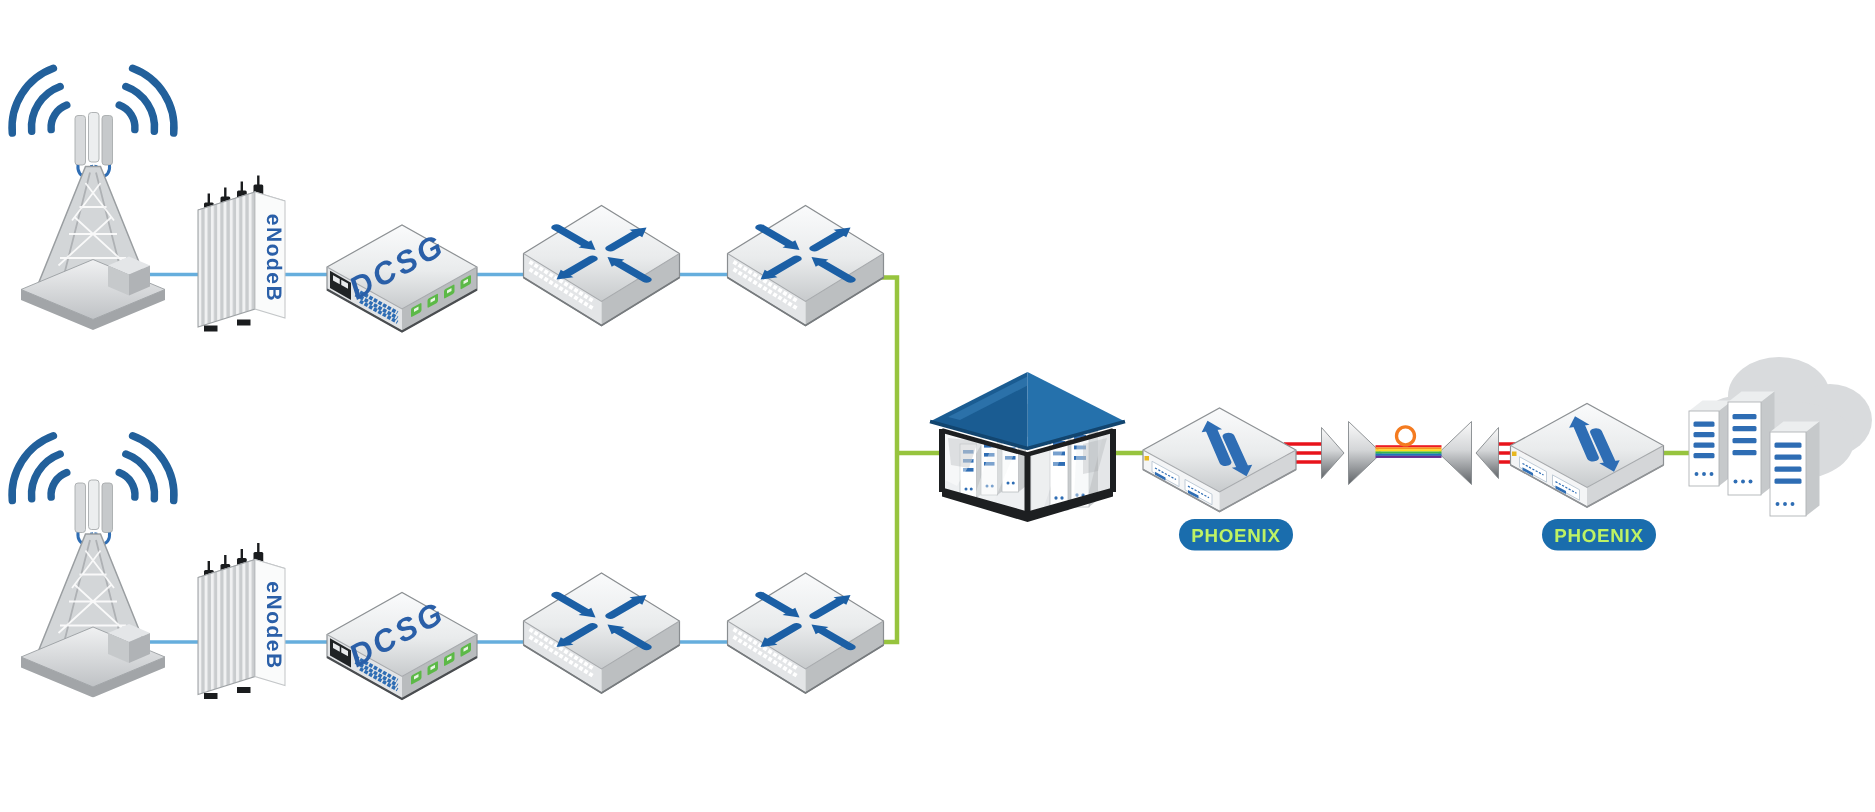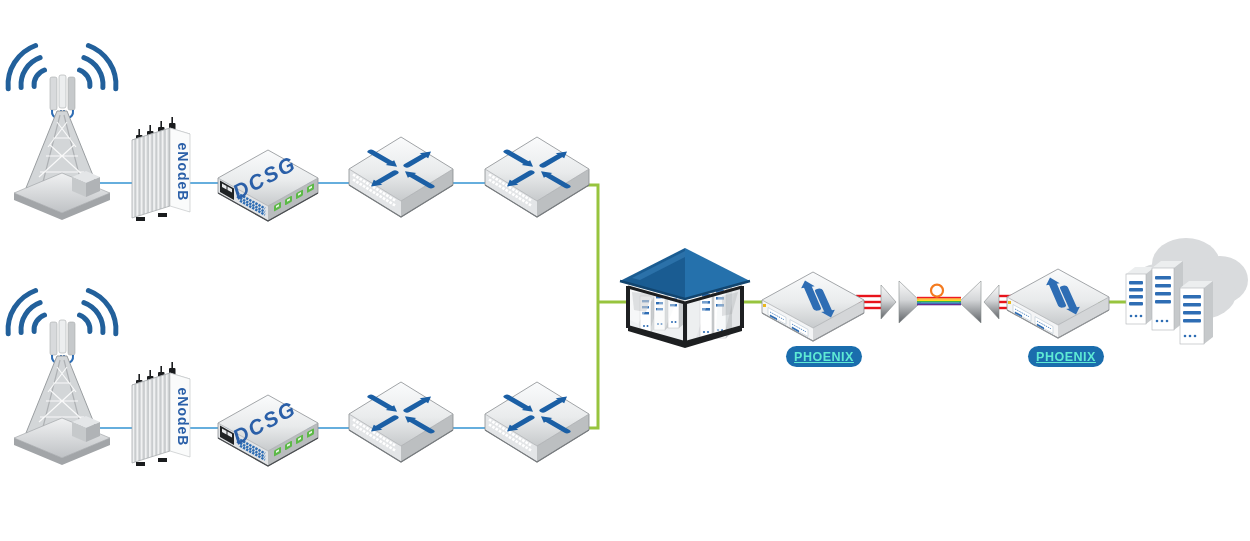--- a/index.html
+++ b/index.html
@@ -4,24 +4,23 @@
 <style>
   html,body{margin:0;padding:0;background:#ffffff;}
   .canvas{
     position:relative;width:1250px;height:541px;background:#ffffff;
     overflow:hidden;font-family:"Liberation Sans",sans-serif;
   }
   .canvas > svg{position:absolute;display:block;}
   .overlay{left:0;top:0;}
   .pill{
     position:absolute;width:76px;height:21px;background:#1a6dad;border-radius:11px;
-    color:#5eead4;font-weight:bold;font-size:12.5px;letter-spacing:.5px;
+    color:#bef264;font-weight:bold;font-size:12.5px;letter-spacing:.5px;
     display:flex;align-items:center;justify-content:center;
     font-family:"Liberation Sans",sans-serif;
-    text-decoration:underline;
   }
   svg text{font-family:"Liberation Sans",sans-serif;}
   .dev-label-blue{fill:#2a5fa8;font-weight:bold;}
 </style>
 </head>
 <body>
 
 <div class="canvas">
 
   <svg class="overlay" width="1250" height="541" viewBox="0 0 1250 541">

